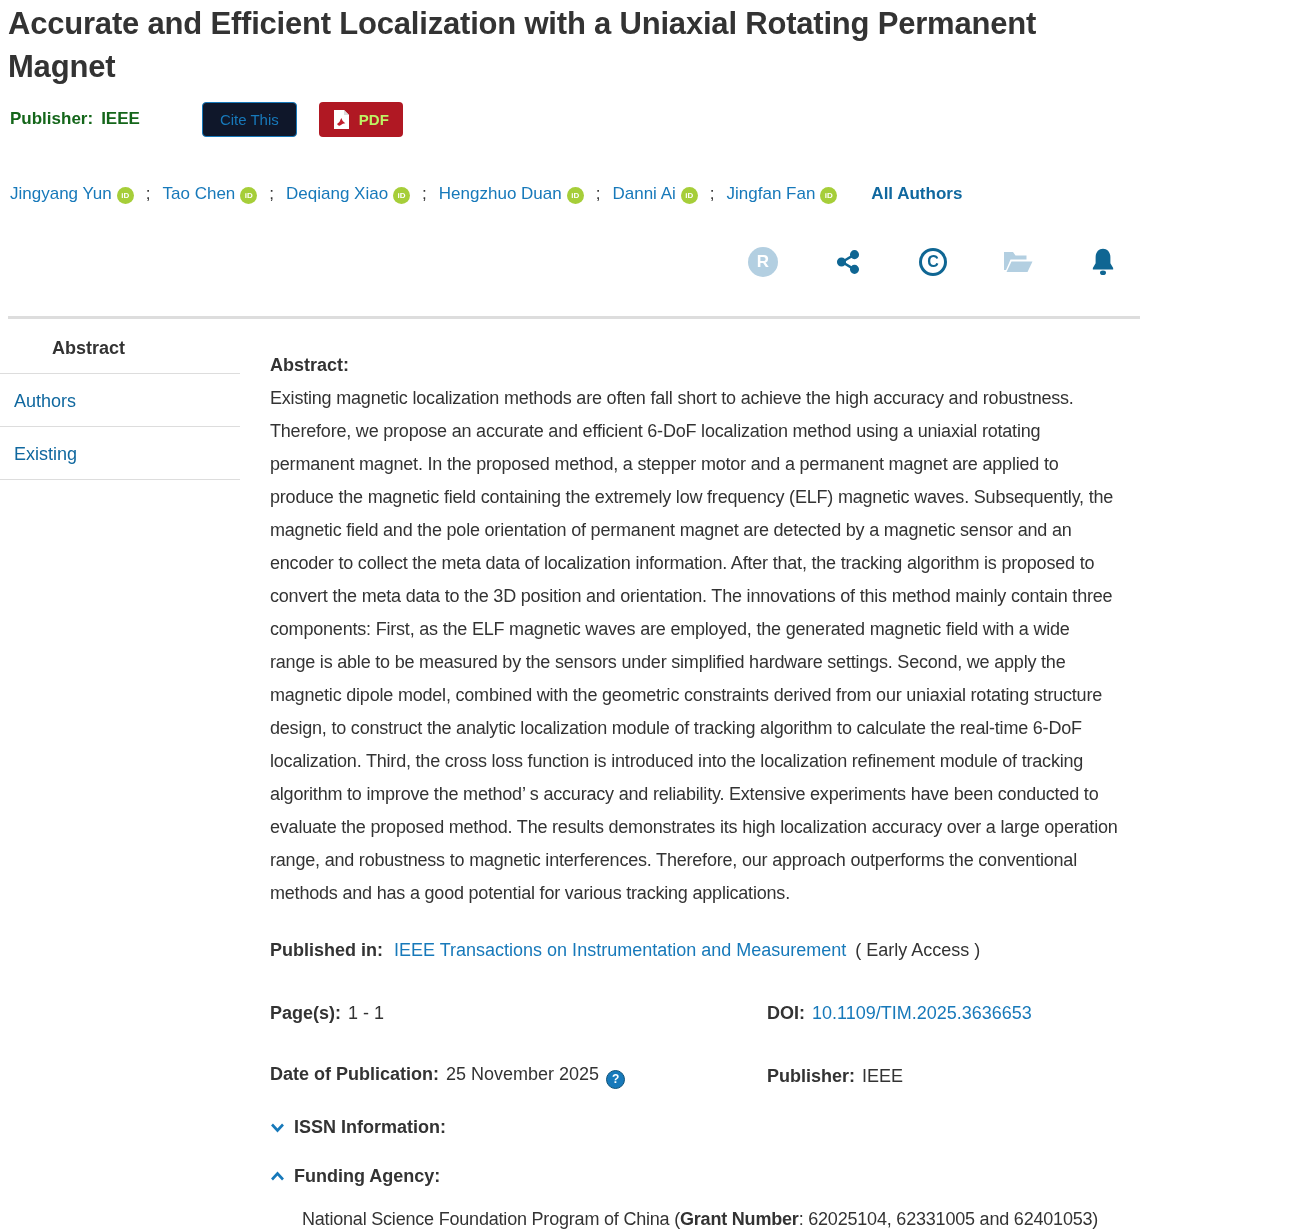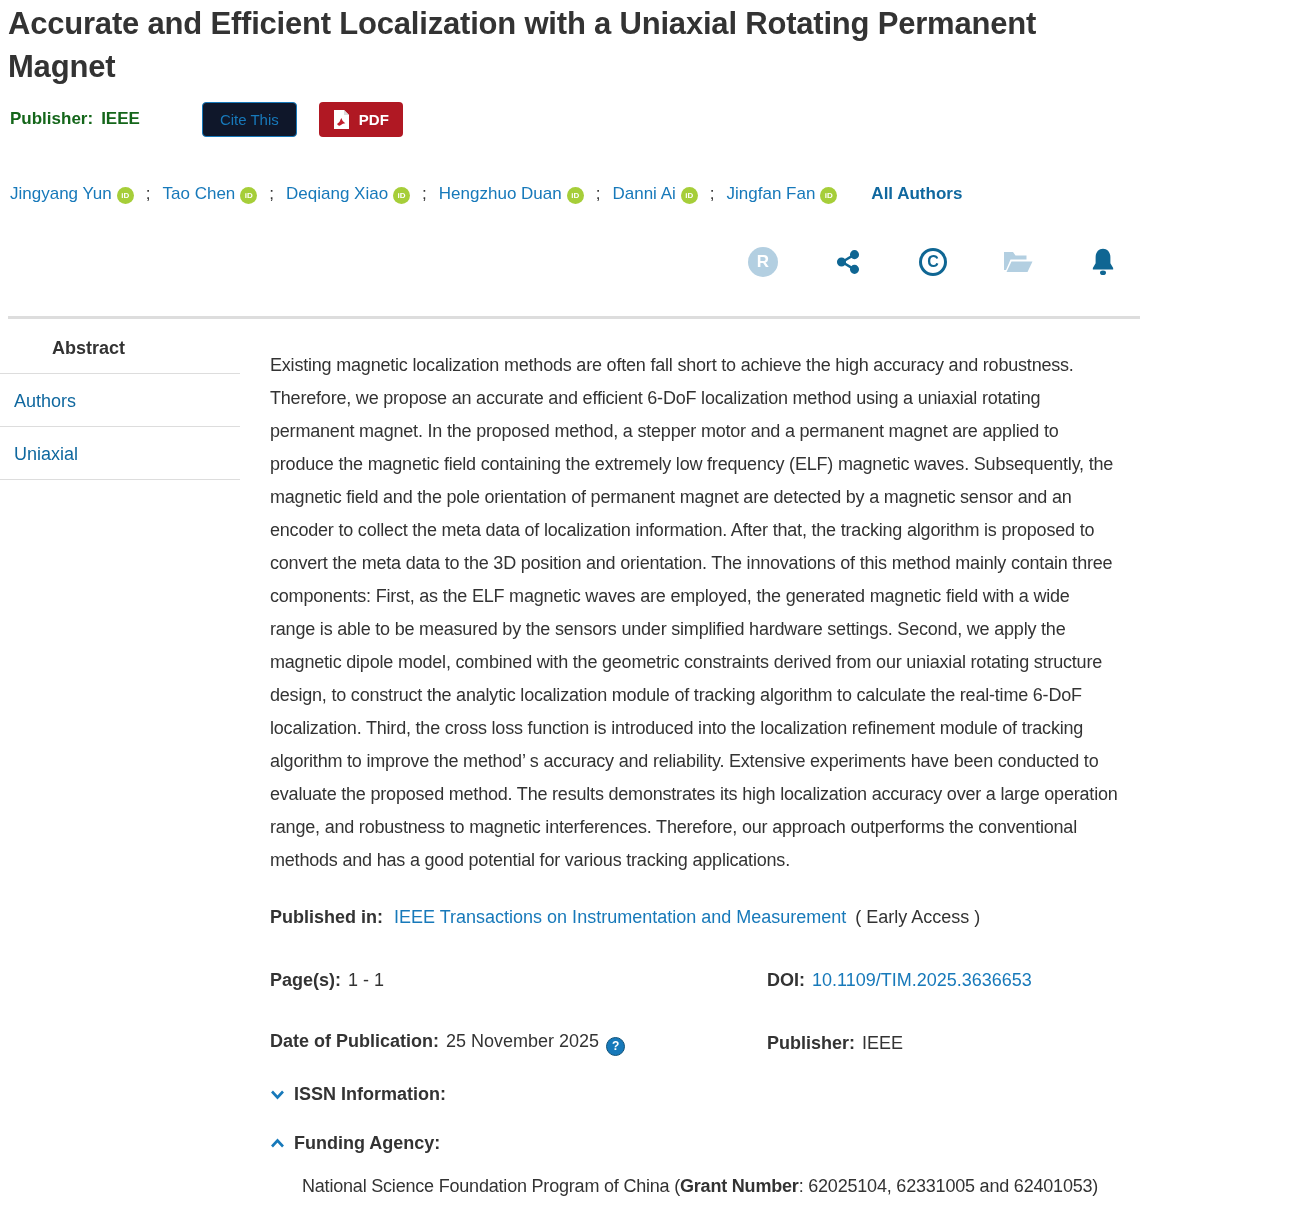--- a/index.html
+++ b/index.html
@@ -18,21 +18,21 @@
   }
   .pub-row { display:flex; align-items:center; margin:12px 0 0 10px; height:38px; }
   .publisher-line { font-size:17px; font-weight:700; color:#14661a; }
   .publisher-line .pub-val { margin-left:8px; }
   .cite-btn {
     margin-left:62px; border:1px solid #1779ba; background:#0f172a; color:#1779ba;
     font-size:15px; padding:8px 17px; border-radius:4px; cursor:pointer;
     font-family:"Liberation Sans", sans-serif;
   }
   .pdf-btn {
-    margin-left:22px; border:none; background:#b01823; color:#ffffff;
+    margin-left:22px; border:none; background:#b01823; color:#bef264;
     font-size:15px; font-weight:700; padding:7px 14px; border-radius:4px;
     display:flex; align-items:center; gap:9px; cursor:pointer;
     font-family:"Liberation Sans", sans-serif;
   }
 
   
   .authors-row { margin:46px 0 0 10px; font-size:17px; display:flex; align-items:flex-end; flex-wrap:wrap; }
   .author-name { color:#1779ba; cursor:pointer; }
   .orcid {
     display:inline-flex; align-items:center; justify-content:center;
@@ -180,25 +180,26 @@
     </span>
   </div>
 
   <hr class="top-divider">
 
   <div class="main">
 
     <nav class="sidebar">
       <div class="side-item active">Abstract</div>
       <div class="side-item">Authors</div>
-      <div class="side-item">Uniaxial</div>
+      <div class="side-item">Existing</div>
     </nav>
 
     <section class="content">
 
+      <div class="abs-heading">Abstract:</div>
       <p class="abs-text">Existing magnetic localization methods are often fall short to achieve the high accuracy and robustness. Therefore, we propose an accurate and efficient 6-DoF localization method using a uniaxial rotating permanent magnet. In the proposed method, a stepper motor and a permanent magnet are applied to produce the magnetic field containing the extremely low frequency (ELF) magnetic waves. Subsequently, the magnetic field and the pole orientation of permanent magnet are detected by a magnetic sensor and an encoder to collect the meta data of localization information. After that, the tracking algorithm is proposed to convert the meta data to the 3D position and orientation. The innovations of this method mainly contain three components: First, as the ELF magnetic waves are employed, the generated magnetic field with a wide range is able to be measured by the sensors under simplified hardware settings. Second, we apply the magnetic dipole model, combined with the geometric constraints derived from our uniaxial rotating structure design, to construct the analytic localization module of tracking algorithm to calculate the real-time 6-DoF localization. Third, the cross loss function is introduced into the localization refinement module of tracking algorithm to improve the method’ s accuracy and reliability. Extensive experiments have been conducted to evaluate the proposed method. The results demonstrates its high localization accuracy over a large operation range, and robustness to magnetic interferences. Therefore, our approach outperforms the conventional methods and has a good potential for various tracking applications.</p>
 
       <div class="published-row">
         <span class="lbl">Published in:</span>
         <span class="journal">IEEE Transactions on Instrumentation and Measurement</span>
         <span class="suffix">( Early Access )</span>
       </div>
 
       <div class="meta-grid">
         <div class="meta-item">

